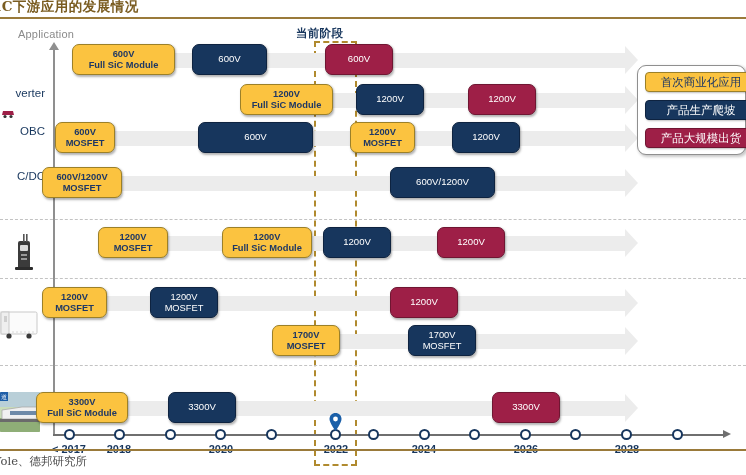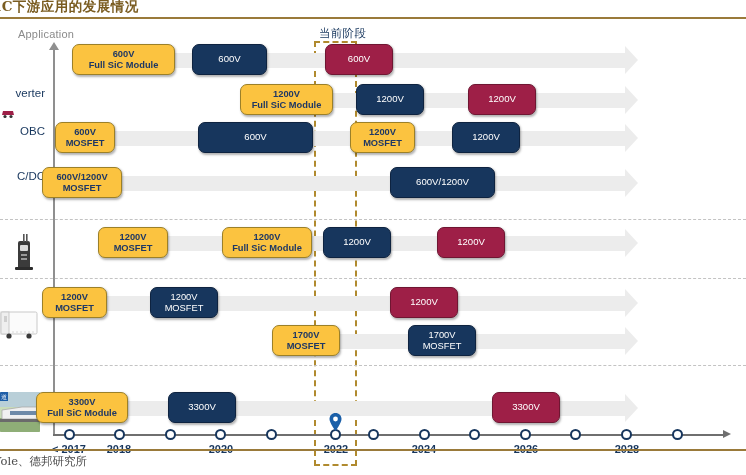--- a/index.html
+++ b/index.html
@@ -36,21 +36,21 @@
   }
   .y-axis{position:absolute;left:53px;top:28px;width:1.6px;height:386px;background:#8f8f8f;}
   .y-arrow{
     position:absolute;left:49px;top:22px;width:0;height:0;
     border-left:5px solid transparent;border-right:5px solid transparent;
     border-bottom:8px solid #8f8f8f;
   }
 
   
   .cur-label{
-    position:absolute;left:319px;top:6px;font-size:11.5px;font-weight:normal;color:#17365d;
+    position:absolute;left:296px;top:6px;font-size:11.5px;font-weight:bold;color:#17365d;
     letter-spacing:.3px;white-space:nowrap;
   }
   .cur-box{
     position:absolute;left:314px;top:21px;width:43px;height:425px;
     border-left:2px dashed #b08a2e;border-right:2px dashed #b08a2e;
     border-top:2px dashed #b08a2e;border-bottom:2px dashed #b08a2e;
     box-sizing:border-box;pointer-events:none;
   }
 
   
@@ -329,19 +329,24 @@
     </div>
 
     <div class="tick-lbl" style="left:38px;width:62px">&lt; 2017</div>
     <div class="tick-lbl" style="left:88px;width:62px">2018</div>
     <div class="tick-lbl" style="left:190px;width:62px">2020</div>
     <div class="tick-lbl" style="left:305px;width:62px">2022</div>
     <div class="tick-lbl" style="left:393px;width:62px">2024</div>
     <div class="tick-lbl" style="left:495px;width:62px">2026</div>
     <div class="tick-lbl" style="left:596px;width:62px">2028</div>
 
+    <div class="legend">
+      <div class="legend-item yellow" style="top:6px">首次商业化应用</div>
+      <div class="legend-item navy" style="top:34px">产品生产爬坡</div>
+      <div class="legend-item red" style="top:62px">产品大规模出货</div>
+    </div>
 
   </div>
 
   <div class="source-rule"></div>
   <div class="source">Yole、德邦研究所</div>
 
 </div>
 
 </body></html>

